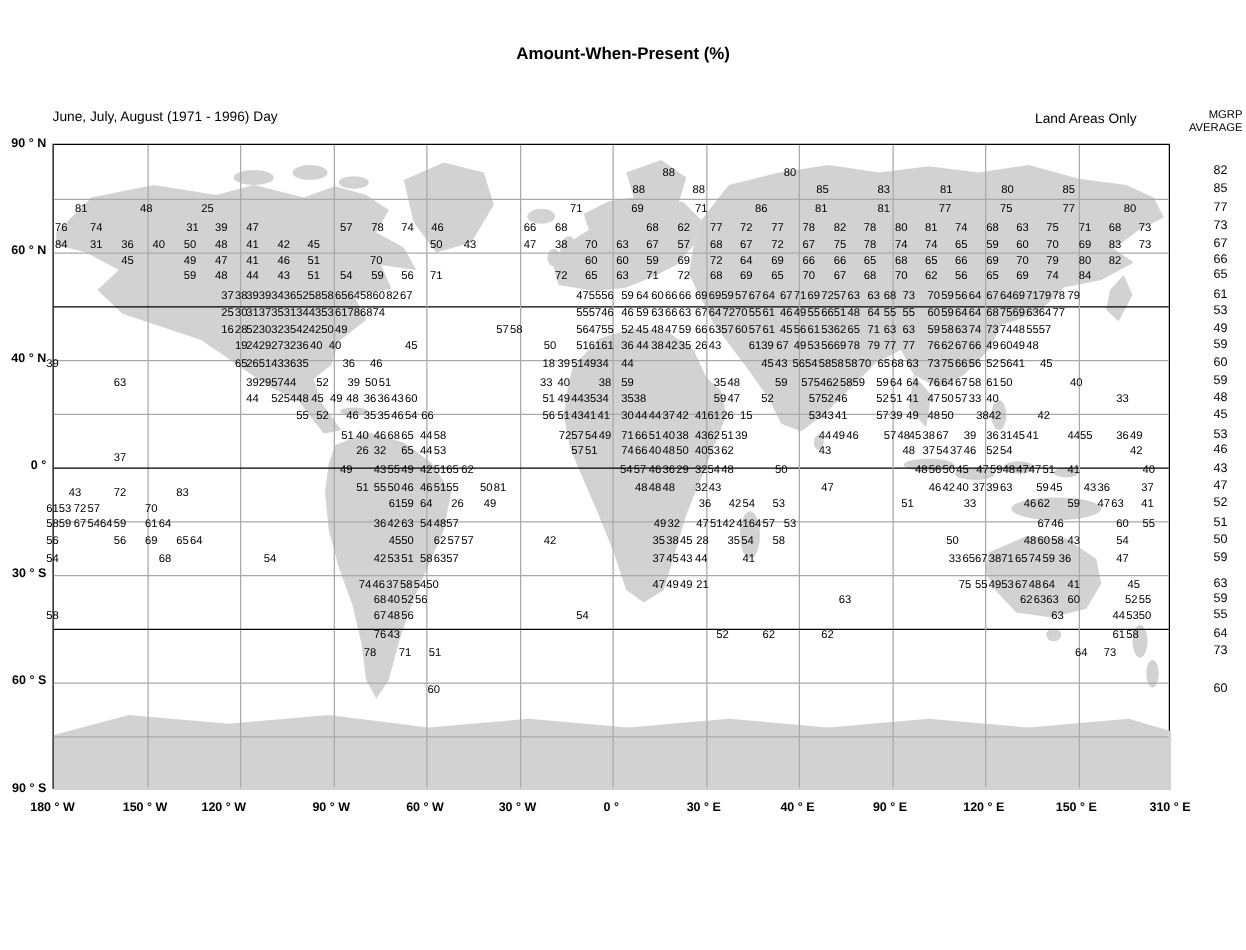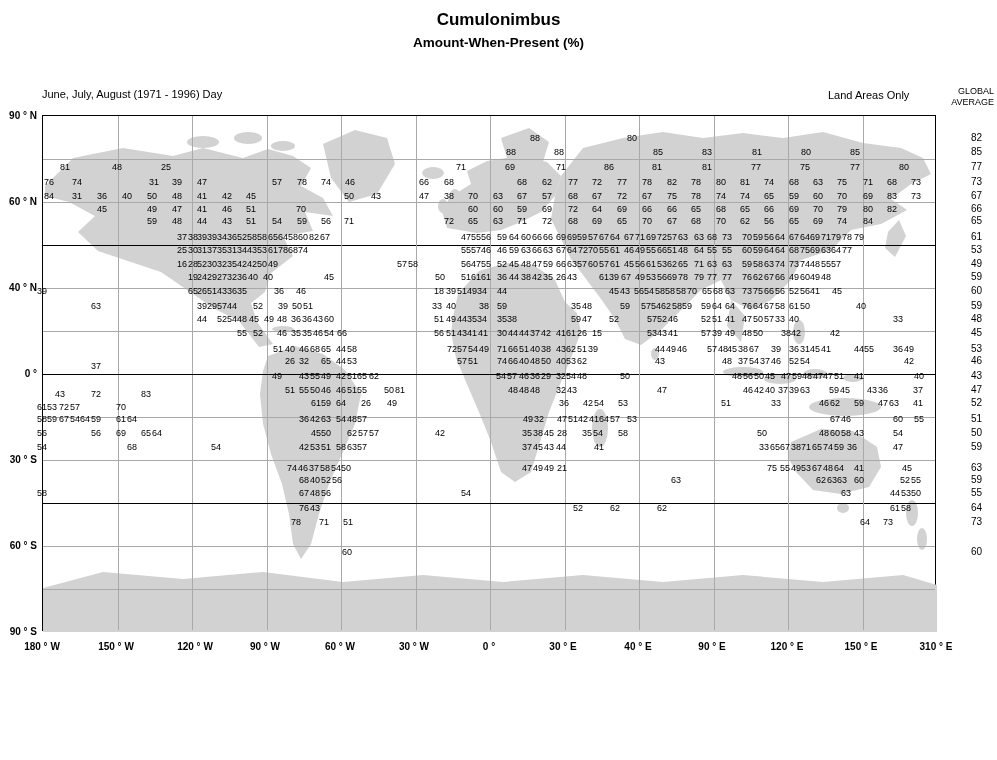--- a/index.html
+++ b/index.html
@@ -28,26 +28,25 @@
             font-size:10px;transform:translateY(-50%);}
   .globavg{position:absolute;left:0;top:669px;width:100%;text-align:center;
            font-size:11px;white-space:pre;}
   .fileinfo{position:absolute;left:0;top:705px;width:100%;text-align:center;
             font-size:12.5px;}
 </style>
 </head>
 <body>
 
 <div id="page">
-  <div class="title">Cumulonimbus</div>
   <div class="subtitle">Amount-When-Present (%)</div>
   <div class="period">June, July, August (1971 - 1996) Day</div>
   <div class="area">Land Areas Only</div>
   <div class="zonalhdr">
-    <div>GLOBAL</div>
+    <div>MGRP</div>
     <div>AVERAGE</div>
   </div>
 
   <div id="map">
     <svg width="894" height="516" viewBox="0 0 894 516">
       <g fill="#d2d2d2" stroke="none">
         <polygon points="2,70 30,42 80,32 130,40 160,32 200,42 225,33 250,40 268,52 258,70 280,82 290,100 262,96 270,115 240,120 250,140 228,157 222,176 208,187 214,206 230,228 216,231 196,205 170,192 150,178 118,156 85,145 55,135 35,116 52,100 26,86 2,80"></polygon>
         <ellipse cx="160" cy="26" rx="16" ry="6"></ellipse>
         <ellipse cx="205" cy="22" rx="14" ry="6"></ellipse>
         <ellipse cx="240" cy="30" rx="12" ry="5"></ellipse>
@@ -845,21 +844,21 @@
     <span class="zonalval" style="top: 551px;">60</span>
     <span class="latlab" style="top: 115px;">90 ° N</span>
     <span class="latlab" style="top: 201px;">60 ° N</span>
     <span class="latlab" style="top: 287px;">40 ° N</span>
     <span class="latlab" style="top: 373px;">0 °</span>
     <span class="latlab" style="top: 459px;">30 ° S</span>
     <span class="latlab" style="top: 545px;">60 ° S</span>
     <span class="latlab" style="top: 631px;">90 ° S</span>
     <span class="lonlab" style="left: 42px;">180 ° W</span>
     <span class="lonlab" style="left: 116px;">150 ° W</span>
-    <span class="lonlab" style="left: 195px;">120 ° W</span>
+    <span class="lonlab" style="left: 179px;">120 ° W</span>
     <span class="lonlab" style="left: 265px;">90 ° W</span>
     <span class="lonlab" style="left: 340px;">60 ° W</span>
     <span class="lonlab" style="left: 414px;">30 ° W</span>
     <span class="lonlab" style="left: 489px;">0 °</span>
     <span class="lonlab" style="left: 563px;">30 ° E</span>
     <span class="lonlab" style="left: 638px;">40 ° E</span>
     <span class="lonlab" style="left: 712px;">90 ° E</span>
     <span class="lonlab" style="left: 787px;">120 ° E</span>
     <span class="lonlab" style="left: 861px;">150 ° E</span>
     <span class="lonlab" style="left: 936px;">310 ° E</span>

